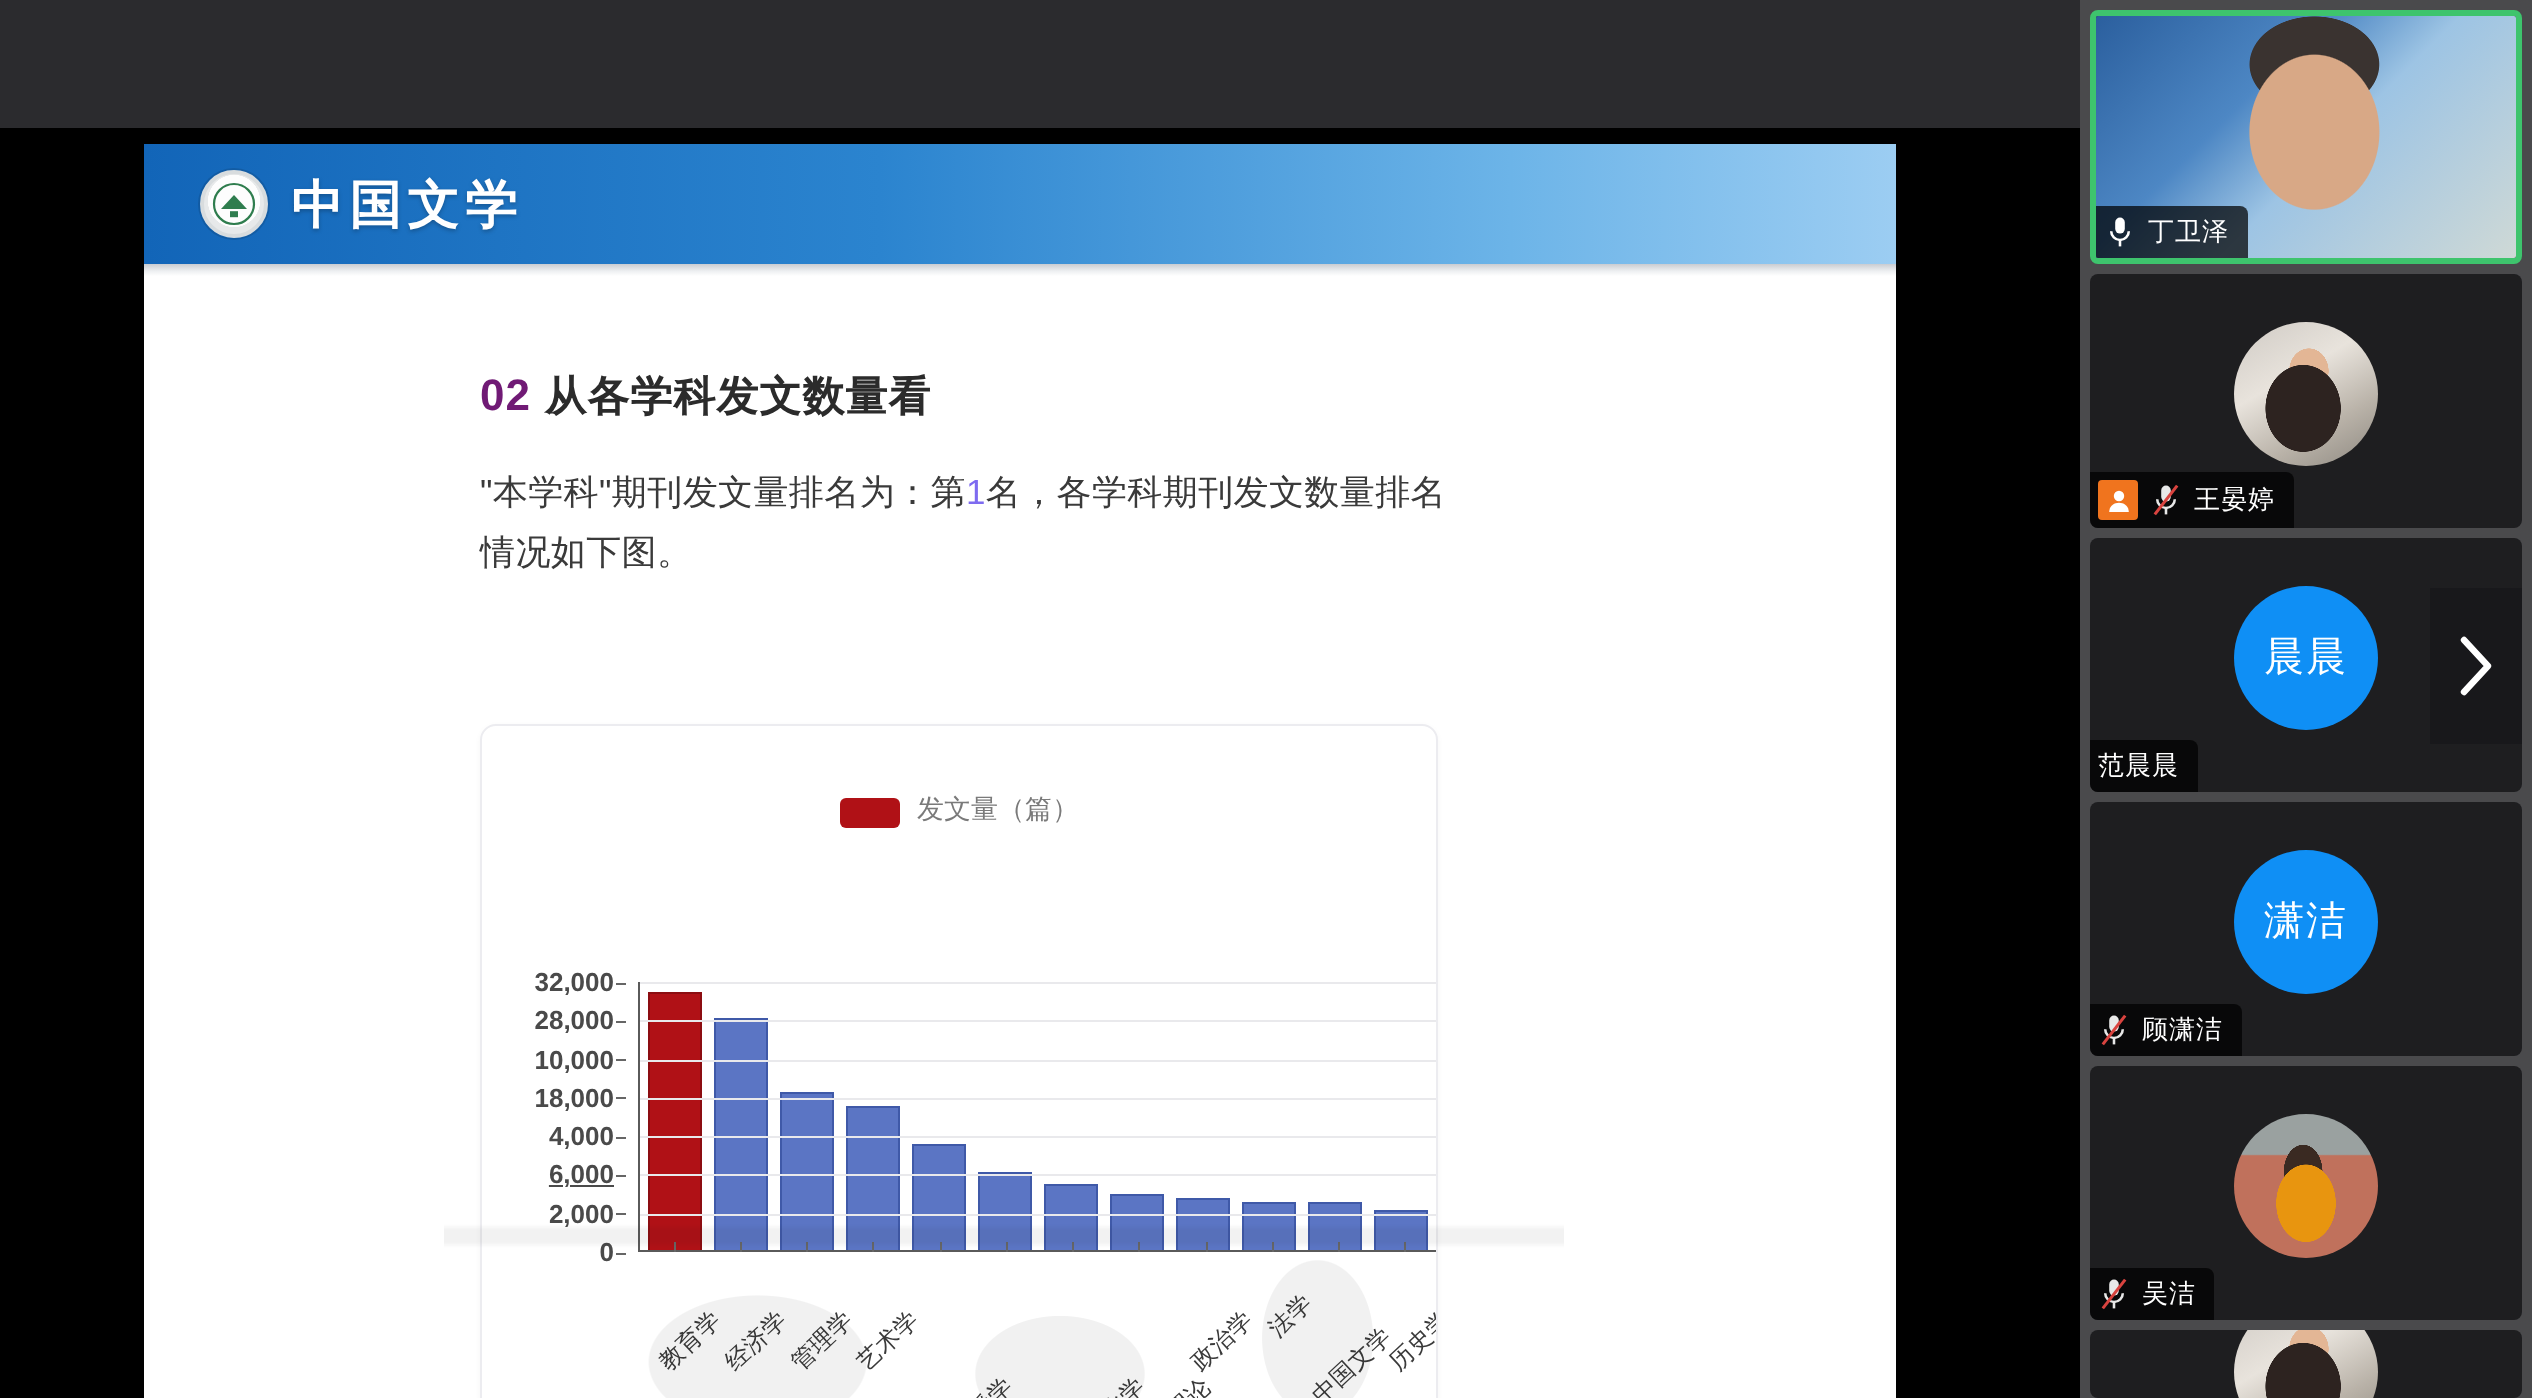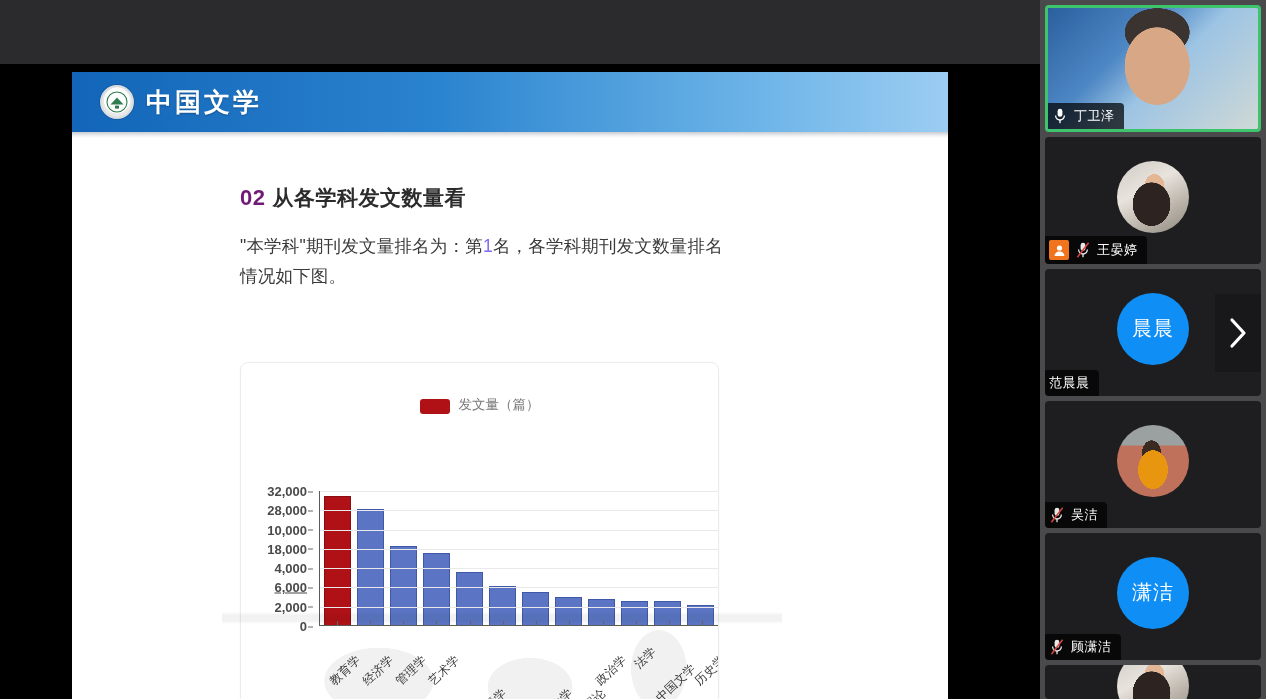--- a/index.html
+++ b/index.html
@@ -333,41 +333,41 @@
         <div class="name-chip">
           <span class="name-text">范晨晨</span>
         </div>
         <div class="next-arrow">
       <svg width="22" height="34" viewBox="0 0 22 34">
         <polyline points="5,4 17,17 5,30" fill="none" stroke="#fff" stroke-width="3.2" stroke-linecap="round" stroke-linejoin="round"></polyline>
       </svg>
         </div>
       </div>
       <div class="tile">
+        <div class="avatar-circle" style="background:#0f8ff5">潇洁</div>
+        <div class="name-chip">
+          <svg class="mic-ico" viewBox="0 0 20 22">
+  <rect x="7" y="2" width="6" height="10" rx="3" fill="#e8e8e8"></rect>
+  <path d="M4.5 10.5a5.5 5.5 0 0 0 11 0" fill="none" stroke="#e8e8e8" stroke-width="1.6"></path>
+  <rect x="9.2" y="16" width="1.6" height="4" fill="#e8e8e8"></rect>
+  <line x1="3" y1="20" x2="17" y2="2" stroke="#d9433f" stroke-width="1.9"></line>
+</svg>
+          <span class="name-text">顾潇洁</span>
+        </div>
+      </div>
+      <div class="tile">
         <div class="avatar-circle avatar-photo p2"></div>
         <div class="name-chip">
           <svg class="mic-ico" viewBox="0 0 20 22">
   <rect x="7" y="2" width="6" height="10" rx="3" fill="#e8e8e8"></rect>
   <path d="M4.5 10.5a5.5 5.5 0 0 0 11 0" fill="none" stroke="#e8e8e8" stroke-width="1.6"></path>
   <rect x="9.2" y="16" width="1.6" height="4" fill="#e8e8e8"></rect>
   <line x1="3" y1="20" x2="17" y2="2" stroke="#d9433f" stroke-width="1.9"></line>
 </svg>
           <span class="name-text">吴洁</span>
         </div>
       </div>
-      <div class="tile">
-        <div class="avatar-circle" style="background:#0f8ff5">潇洁</div>
-        <div class="name-chip">
-          <svg class="mic-ico" viewBox="0 0 20 22">
-  <rect x="7" y="2" width="6" height="10" rx="3" fill="#e8e8e8"></rect>
-  <path d="M4.5 10.5a5.5 5.5 0 0 0 11 0" fill="none" stroke="#e8e8e8" stroke-width="1.6"></path>
-  <rect x="9.2" y="16" width="1.6" height="4" fill="#e8e8e8"></rect>
-  <line x1="3" y1="20" x2="17" y2="2" stroke="#d9433f" stroke-width="1.9"></line>
-</svg>
-          <span class="name-text">顾潇洁</span>
-        </div>
-      </div>
       <div class="tile partial">
         <div class="avatar-circle avatar-photo p1" style="top:62%"></div>
       </div>
     </div>
 
 </div>
 
 </body></html>

